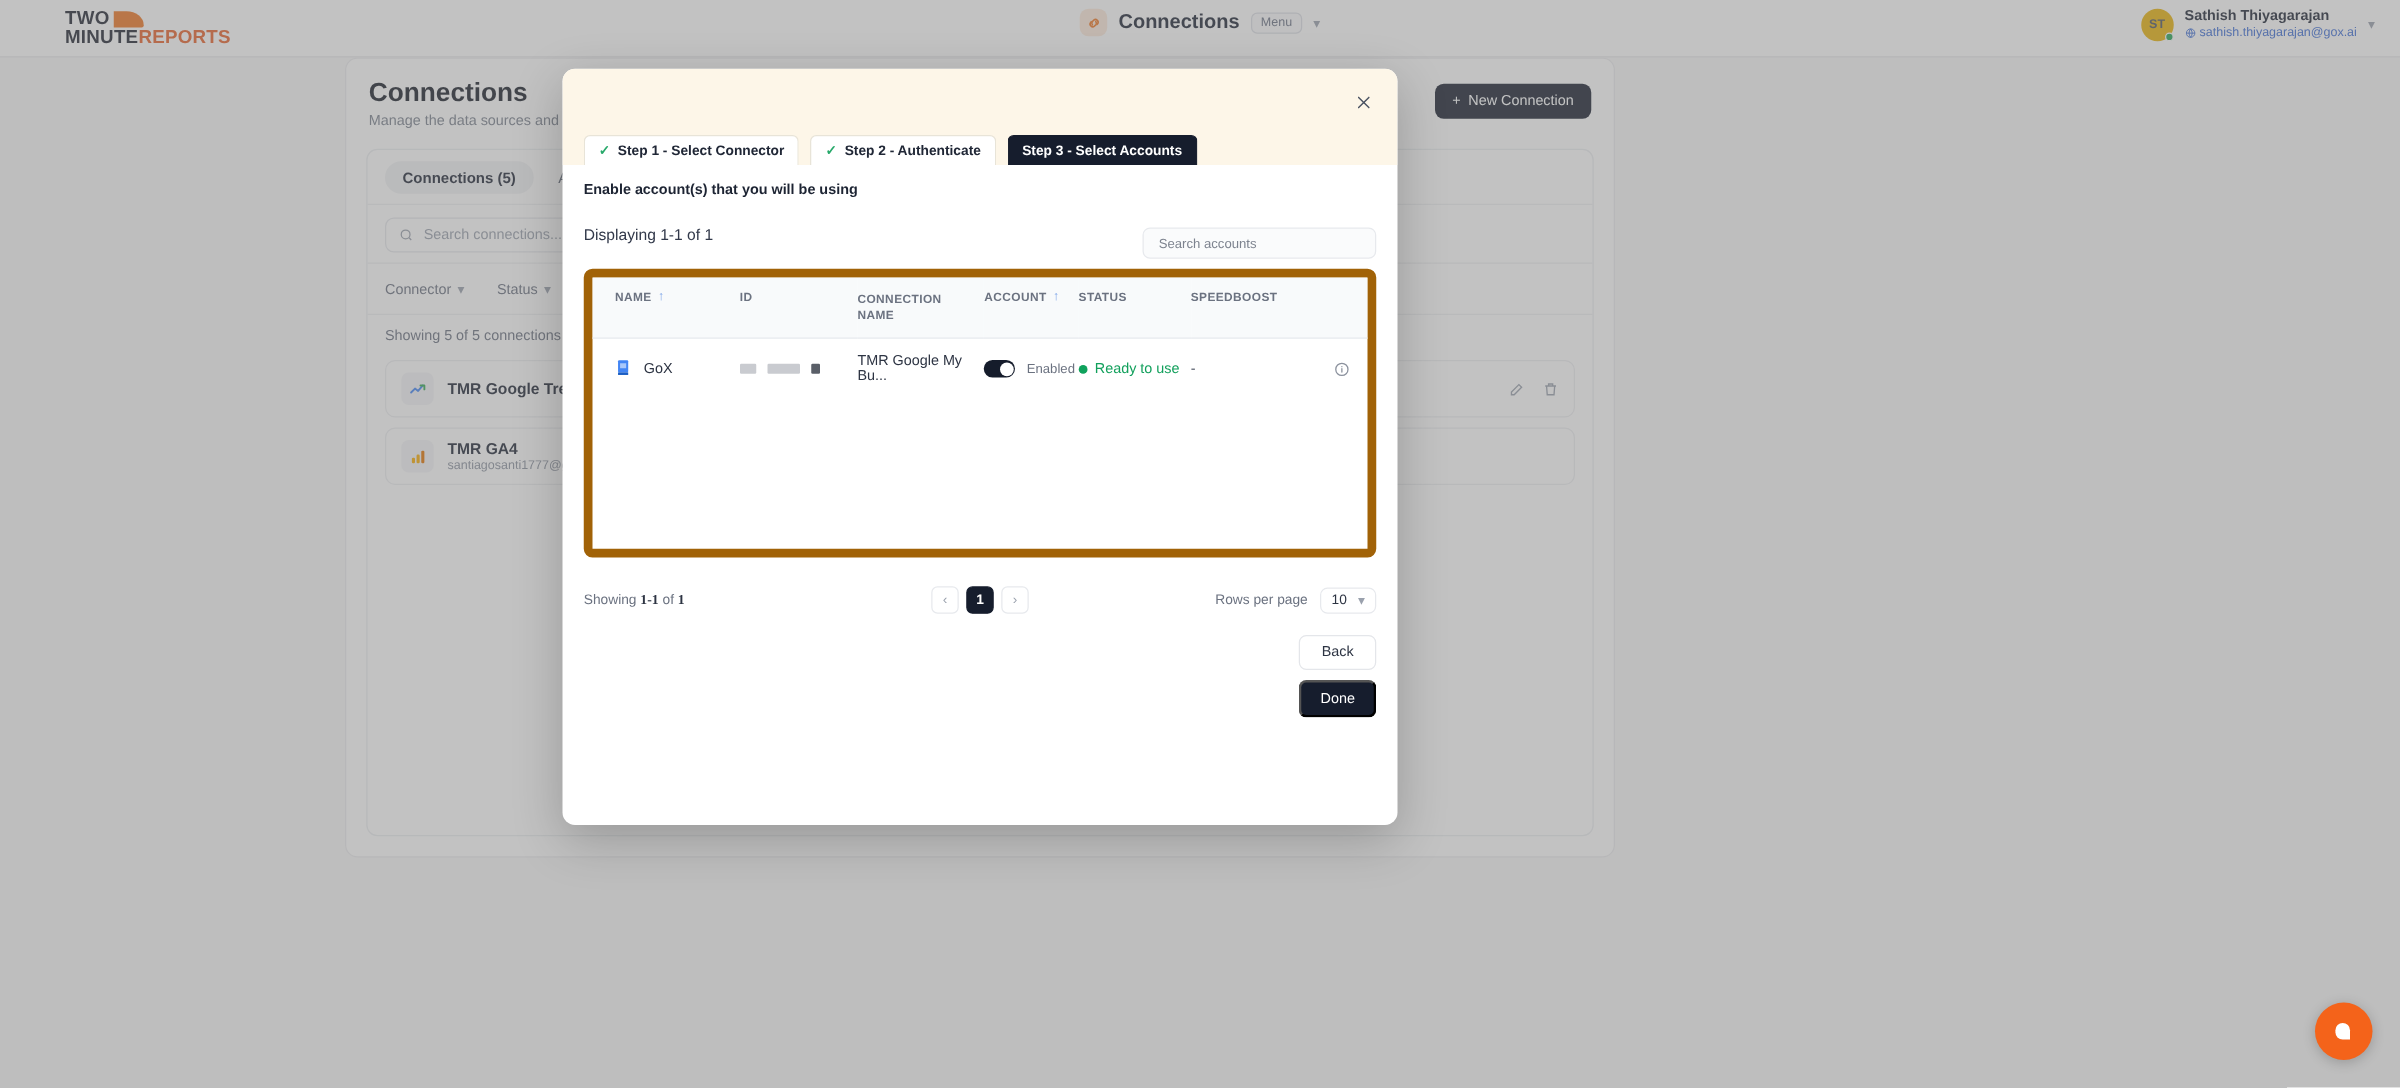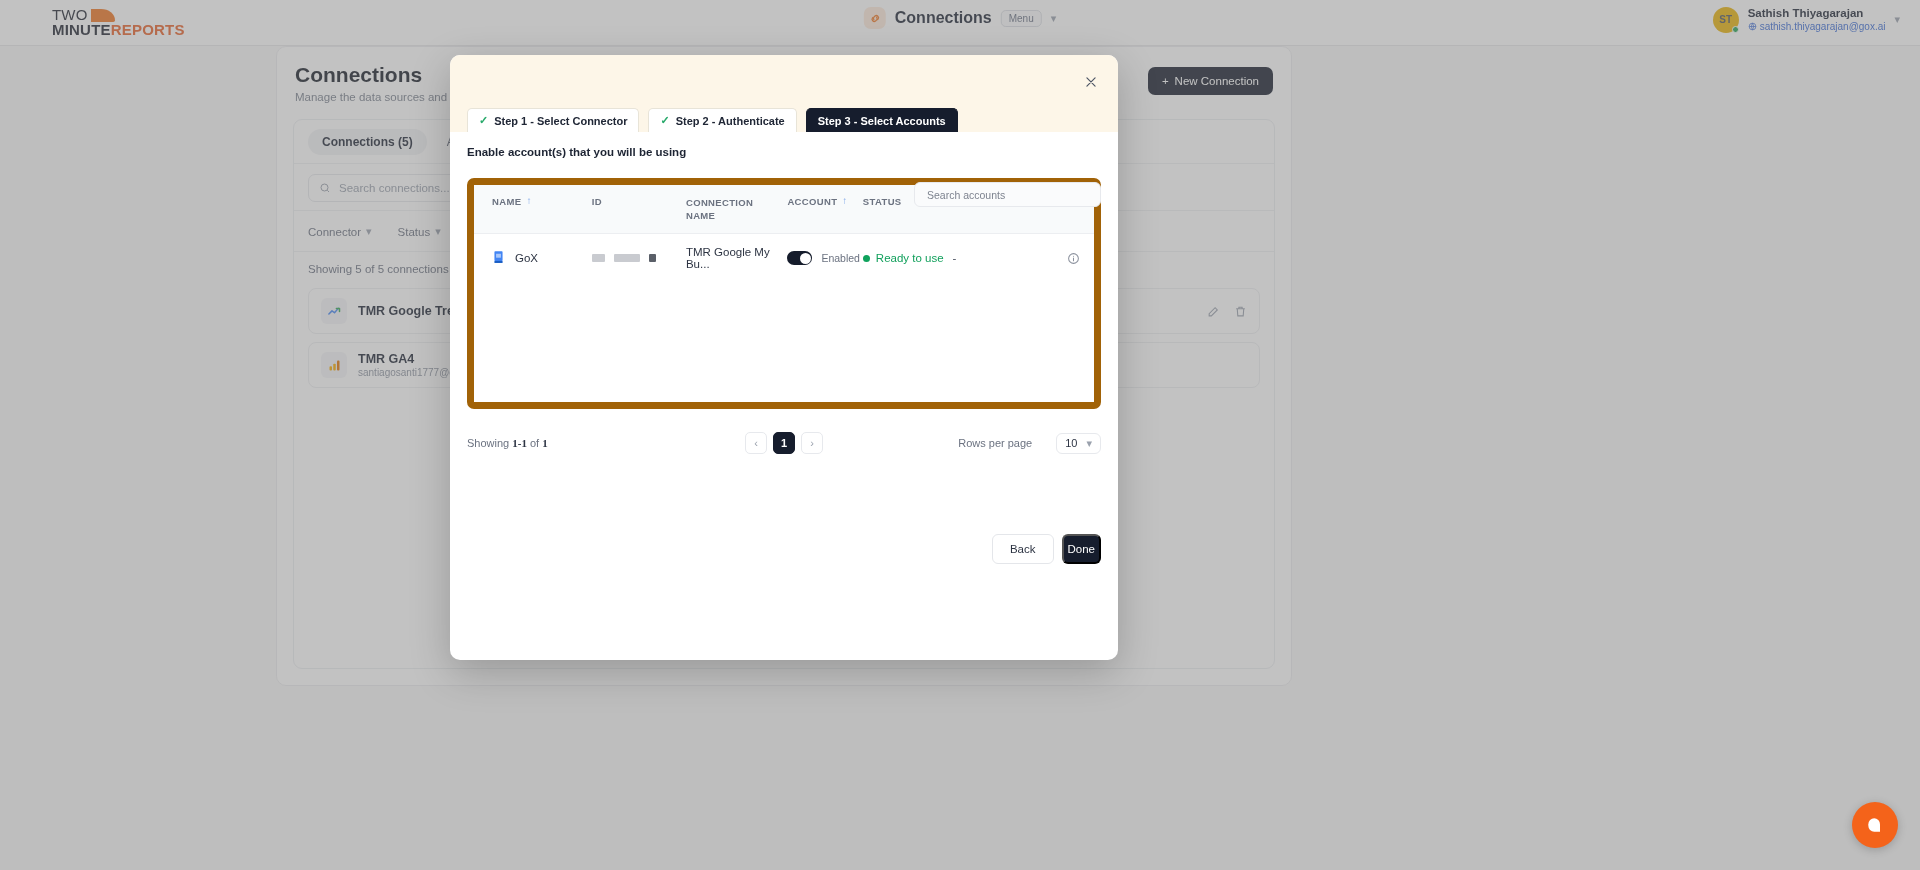--- a/index.html
+++ b/index.html
@@ -28,21 +28,21 @@
 
   
   .topbar {
     position: absolute; top: 0; left: 0;
     width: 1920px; height: 46px;
     background: #ffffff;
     border-bottom: 1px solid #e8e8ea;
     display: flex; align-items: center;
   }
   .logo { position: absolute; left: 52px; top: 7px; line-height: 1; }
-  .logo-row1 { font-size: 15px; font-weight: 400; letter-spacing: .2px; color: #1f2430; display:flex; align-items:flex-end; }
+  .logo-row1 { font-size: 15px; font-weight: 700; letter-spacing: .2px; color: #1f2430; display:flex; align-items:flex-end; }
   .logo-row2 { font-size: 15px; font-weight: 700; letter-spacing: .2px; color: #1f2430; }
   .logo-red { color: #e8622a; }
   .logo-swoosh {
     display:inline-block; width: 24px; height: 13px; margin-left: 3px;
     background: #ef7622;
     border-top-right-radius: 16px 13px;
     border-bottom-right-radius: 2px;
   }
 
   .nav-center {
@@ -217,28 +217,28 @@
   }
   .showing-small { font-size: 11px; color: #6b7280; }
   .showing-small b { color: #2d3443; font-weight: 700; font-family: Liberation Serif, serif; }
   .pager { position: absolute; left: 50%; transform: translateX(-50%); display: flex; gap: 6px; align-items: center; }
   .pg-btn {
     width: 22px; height: 22px; border-radius: 5px; border: 1px solid #e7e9ed;
     background: #fff; color: #9aa1ad; font-size: 11px;
     display: flex; align-items: center; justify-content: center;
   }
   .pg-btn.current { background: #161d2d; color: #fff; border-color: #161d2d; font-weight: 700; }
-  .rows-per-page { position: absolute; right: 0; display: flex; align-items: center; gap: 24px; font-size: 11px; color: #6b7280; }
+  .rows-per-page { position: absolute; right: 0; display: flex; align-items: center; gap: 10px; font-size: 11px; color: #6b7280; }
   .rpp-select {
     display: flex; align-items: center; gap: 9px;
     border: 1px solid #e7e9ed; border-radius: 6px;
     padding: 3px 8px; font-size: 11px; color: #2d3443; background: #fff;
   }
 
-  .modal-actions { position: absolute; right: 17px; bottom: 96px; display: flex; gap: 8px; }
+  .modal-actions { position: absolute; right: 17px; bottom: 86px; display: flex; gap: 8px; flex-direction: column; }
   .btn-back {
     border: 1px solid #e4e6ea; background: #fff; color: #2d3443;
     font-size: 11.5px; border-radius: 6px; padding: 7px 17px;
   }
   .btn-done {
     background: #161d2d; color: #fff;
     font-size: 11.5px; border-radius: 6px; padding: 7px 4px;
   }
 </style>
 </head>
@@ -394,20 +394,21 @@
           <span>Step 2 - Authenticate</span>
         </div>
         <div class="step active">
           <span>Step 3 - Select Accounts</span>
         </div>
       </div>
     </div>
 
     <div class="modal-body">
       <div class="enable-note">Enable account(s) that you will be using</div>
+      <div class="displaying">Displaying 1-1 of 1</div>
 
       <div class="search-accounts">
         <span>Search accounts</span>
       </div>
 
       <div class="table-wrap">
         <table>
           <thead>
             <tr>
               <th class="col-name">

